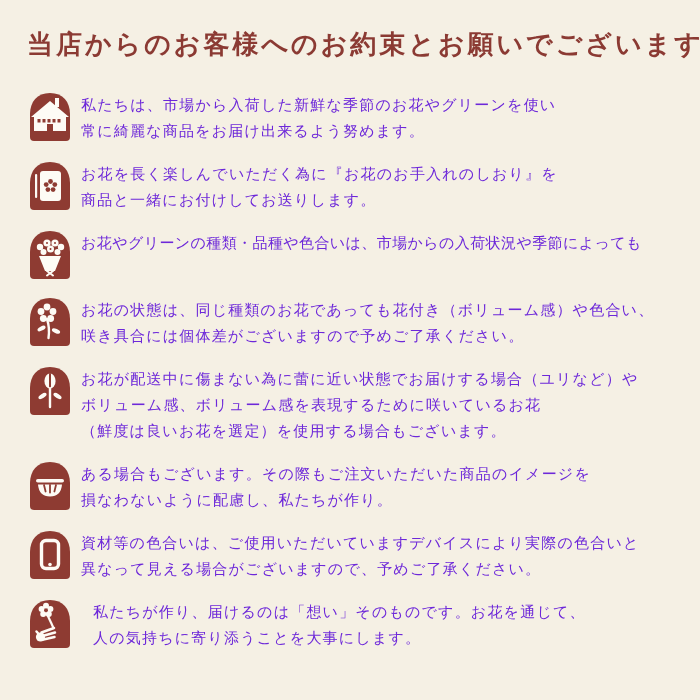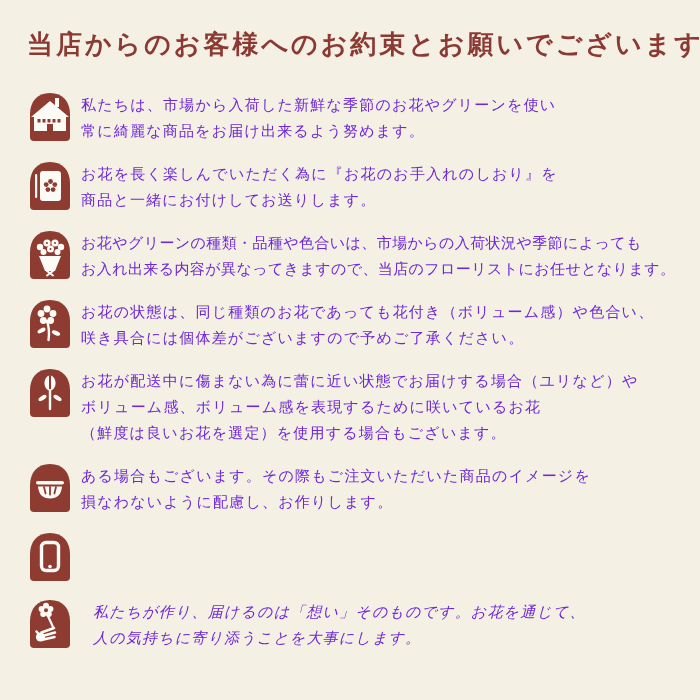--- a/index.html
+++ b/index.html
@@ -4,21 +4,21 @@
 <style>
   html,body{margin:0;padding:0;}
   body{width:700px;height:700px;overflow:hidden;font-family:"DejaVu Sans",sans-serif;}
   .page{width:700px;height:700px;box-sizing:border-box;background:#f5f0e4;padding:26px 0 0 27px;}
   .title{color:#8b3a33;font-size:26px;line-height:36px;letter-spacing:3px;font-weight:600;margin:0 0 30px 0;white-space:nowrap;}
   .item{display:flex;align-items:flex-start;margin-bottom:17px;}
   .icon{flex:0 0 46px;width:46px;height:50px;margin-right:8px;}
   .lines{padding-top:0;}
   .line{color:#6d28d9;font-size:15px;line-height:26px;letter-spacing:1.2px;white-space:nowrap;}
   .item.long .line{letter-spacing:0.4px;font-family:Liberation Serif, serif;}
-  .item.indent .lines{padding-left:12px;font-style:italic;}
+  .item.indent .lines{padding-left:12px;}
   svg{display:block;}
 </style>
 </head>
 <body>
 
 <div class="page">
 
   <h1 class="title">当店からのお客様へのお約束とお願いでございます。</h1>
 
   <div>
@@ -78,21 +78,20 @@
           <circle cx="20" cy="13" r="1" fill="#8e3b32"></circle>
           <circle cx="28" cy="13" r="1" fill="#8e3b32"></circle>
           <circle cx="23.5" cy="19" r="1" fill="#8e3b32"></circle>
           <polygon points="12,26 34,26 28,41 18,41" fill="#fdfbf5"></polygon>
           <line x1="20" y1="41" x2="26" y2="45.5" stroke="#fdfbf5" stroke-width="2" stroke-linecap="round"></line>
           <line x1="26" y1="41" x2="20" y2="45.5" stroke="#fdfbf5" stroke-width="2" stroke-linecap="round"></line>
         </svg>
       </span>
       <div class="lines">
         <div class="line">お花やグリーンの種類・品種や色合いは、市場からの入荷状況や季節によっても</div>
-        <div class="line">お入れ出来る内容が異なってきますので、当店のフローリストにお任せとなります。</div>
       </div>
     </div>
 
     <div class="item">
       <span class="icon">
         <svg width="46" height="50" viewBox="0 0 46 50">
           <path d="M23 1 C10 1 3 10 3 22 L3 45 Q3 49 7 49 L39 49 Q43 49 43 45 L43 22 C43 10 36 1 23 1 Z" fill="#8e3b32"></path>
           <circle cx="20" cy="10" r="3.4" fill="#fdfbf5"></circle>
           <circle cx="14" cy="14.5" r="3.4" fill="#fdfbf5"></circle>
           <circle cx="16.3" cy="21.5" r="3.4" fill="#fdfbf5"></circle>
@@ -134,32 +133,36 @@
           <path d="M23 1 C10 1 3 10 3 22 L3 45 Q3 49 7 49 L39 49 Q43 49 43 45 L43 22 C43 10 36 1 23 1 Z" fill="#8e3b32"></path>
           <rect x="9" y="18" width="28" height="3.6" rx="1.8" fill="#fdfbf5"></rect>
           <path d="M11 23.5 Q12 35.5 23 35.5 Q34 35.5 35 23.5 Z" fill="#fdfbf5"></path>
           <line x1="17" y1="24" x2="18.6" y2="30.5" stroke="#8e3b32" stroke-width="1.8" stroke-linecap="round"></line>
           <line x1="23" y1="24" x2="23" y2="31.5" stroke="#8e3b32" stroke-width="1.8" stroke-linecap="round"></line>
           <line x1="29" y1="24" x2="27.4" y2="30.5" stroke="#8e3b32" stroke-width="1.8" stroke-linecap="round"></line>
         </svg>
       </span>
       <div class="lines">
         <div class="line">ある場合もございます。その際もご注文いただいた商品のイメージを</div>
-        <div class="line">損なわないように配慮し、お作りします。</div>
+        <div class="line">損なわないように配慮し、私たちが作り。</div>
       </div>
     </div>
 
     <div class="item">
       <span class="icon">
         <svg width="46" height="50" viewBox="0 0 46 50">
           <path d="M23 1 C10 1 3 10 3 22 L3 45 Q3 49 7 49 L39 49 Q43 49 43 45 L43 22 C43 10 36 1 23 1 Z" fill="#8e3b32"></path>
           <rect x="14.5" y="10.5" width="17" height="28" rx="4.5" fill="none" stroke="#fdfbf5" stroke-width="3.4"></rect>
           <circle cx="23" cy="34.5" r="1.8" fill="#fdfbf5"></circle>
         </svg>
       </span>
+      <div class="lines">
+        <div class="line">資材等の色合いは、ご使用いただいていますデバイスにより実際の色合いと</div>
+        <div class="line">異なって見える場合がございますので、予めご了承ください。</div>
+      </div>
     </div>
 
     <div class="item indent">
       <span class="icon">
         <svg width="46" height="50" viewBox="0 0 46 50">
           <path d="M23 1 C10 1 3 10 3 22 L3 45 Q3 49 7 49 L39 49 Q43 49 43 45 L43 22 C43 10 36 1 23 1 Z" fill="#8e3b32"></path>
           <circle cx="19" cy="6.8" r="3" fill="#fdfbf5"></circle>
           <circle cx="14.6" cy="9.9" r="3" fill="#fdfbf5"></circle>
           <circle cx="16.2" cy="14.9" r="3" fill="#fdfbf5"></circle>
           <circle cx="21.8" cy="14.9" r="3" fill="#fdfbf5"></circle>

